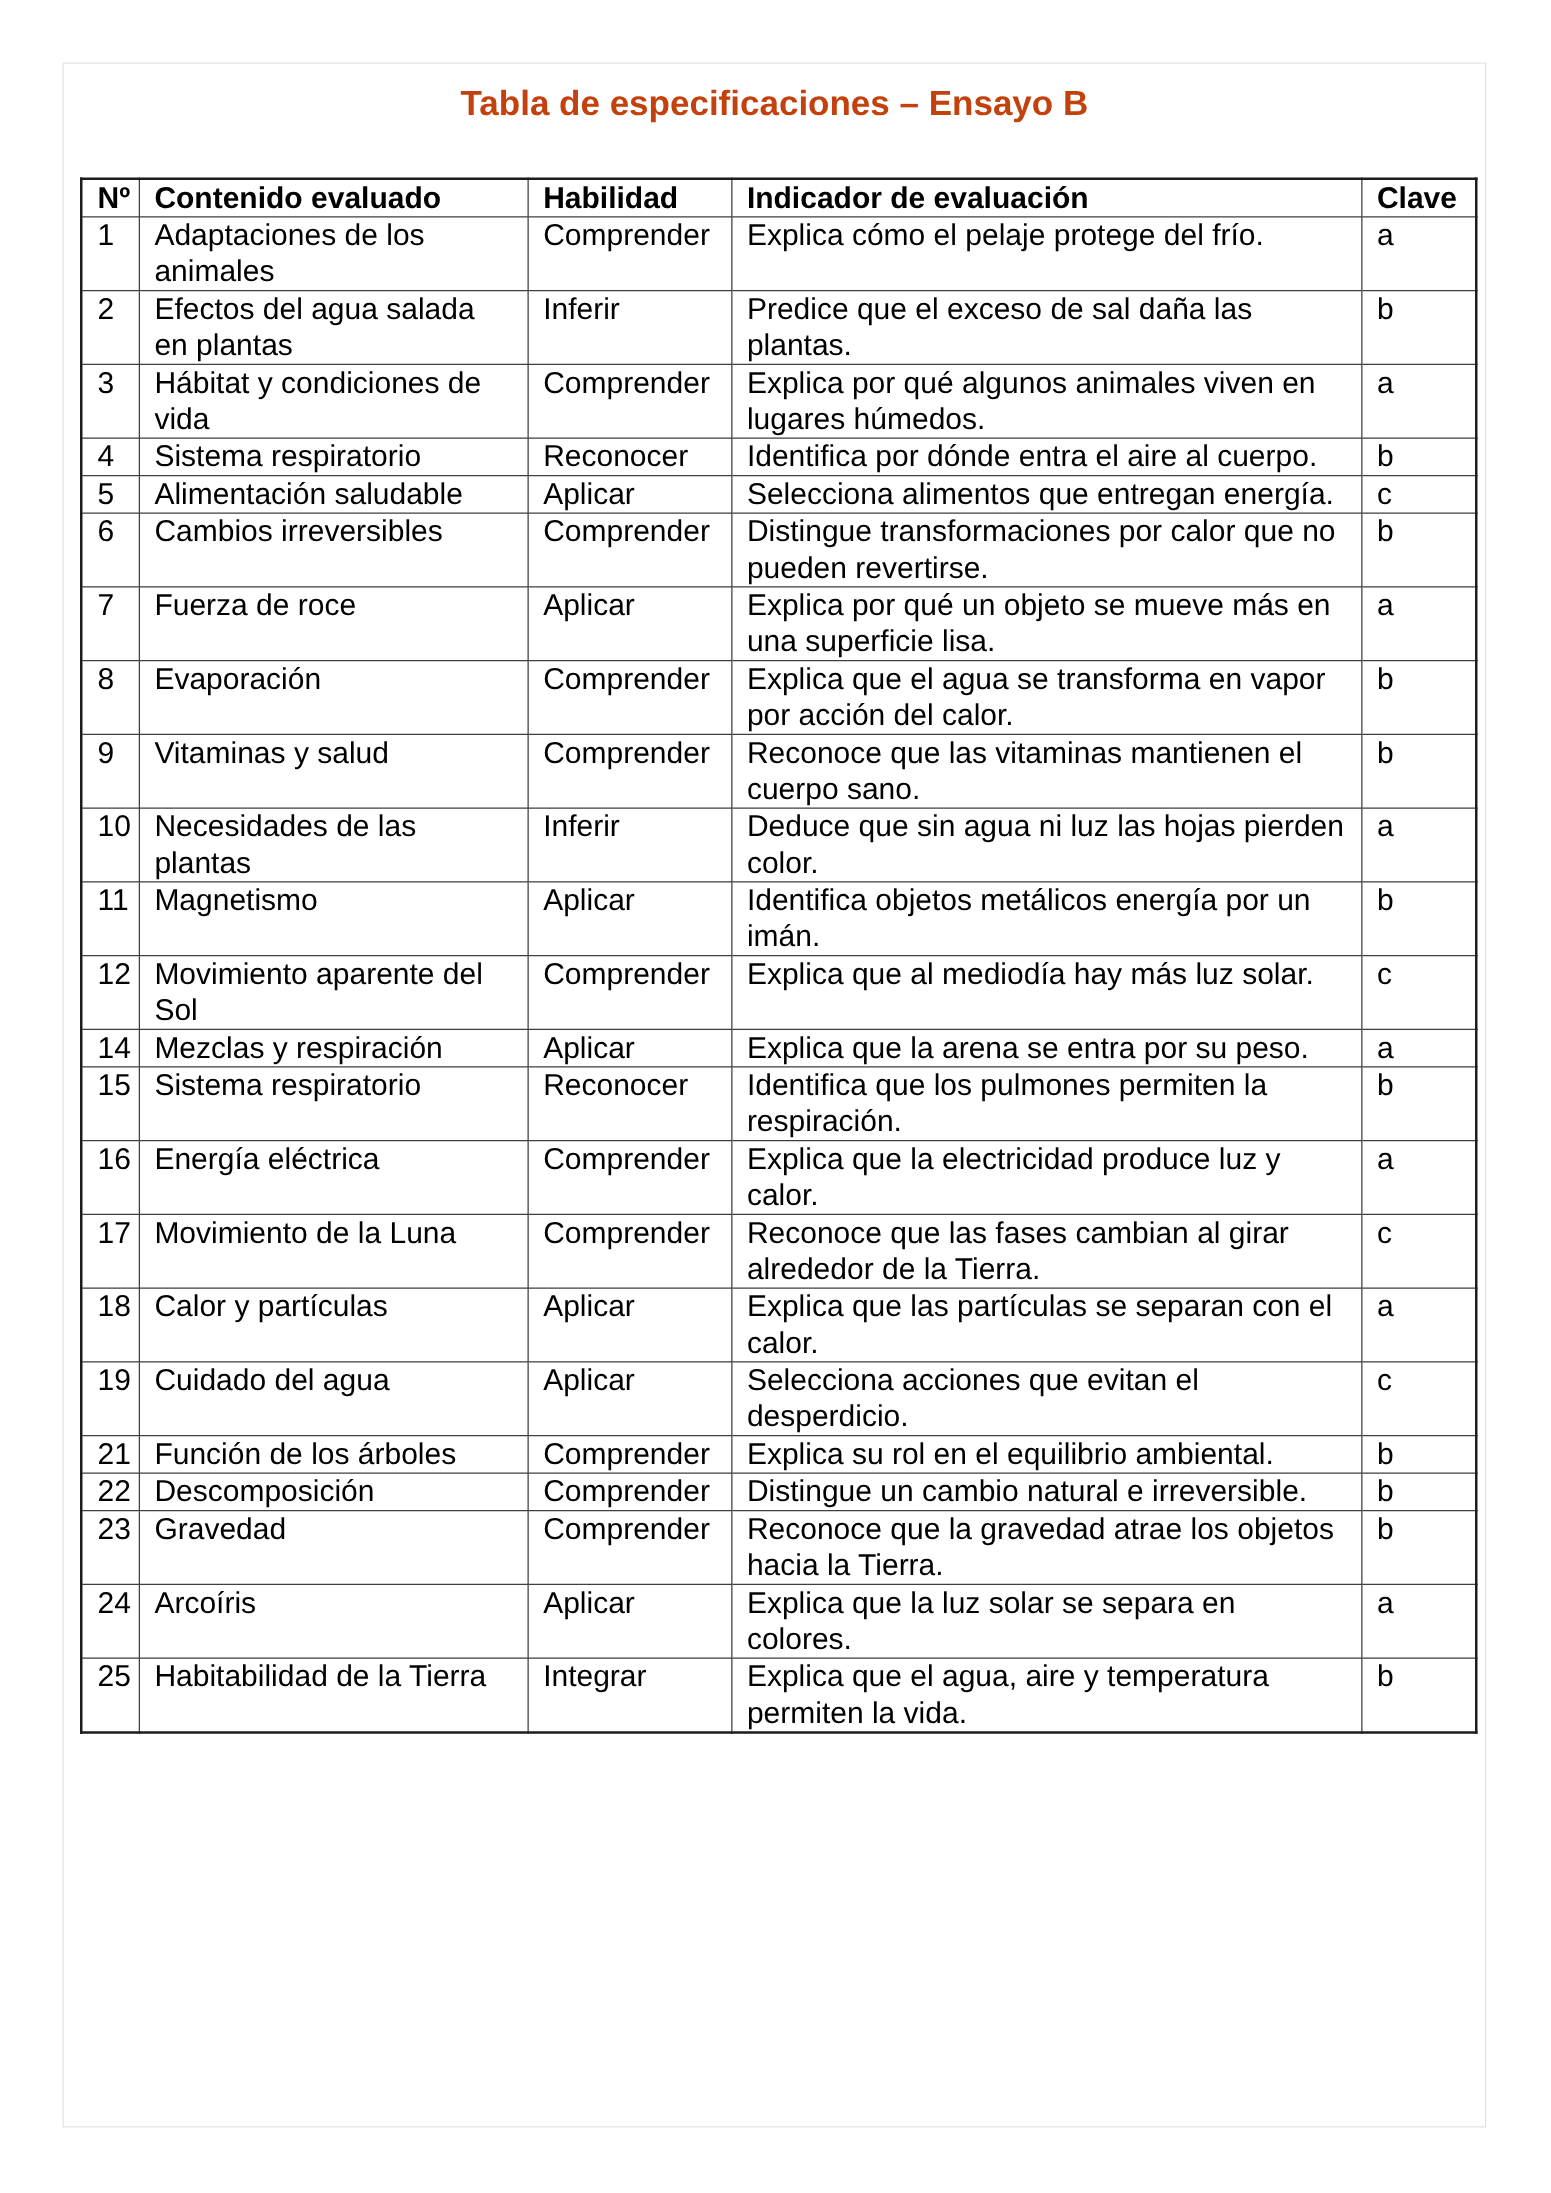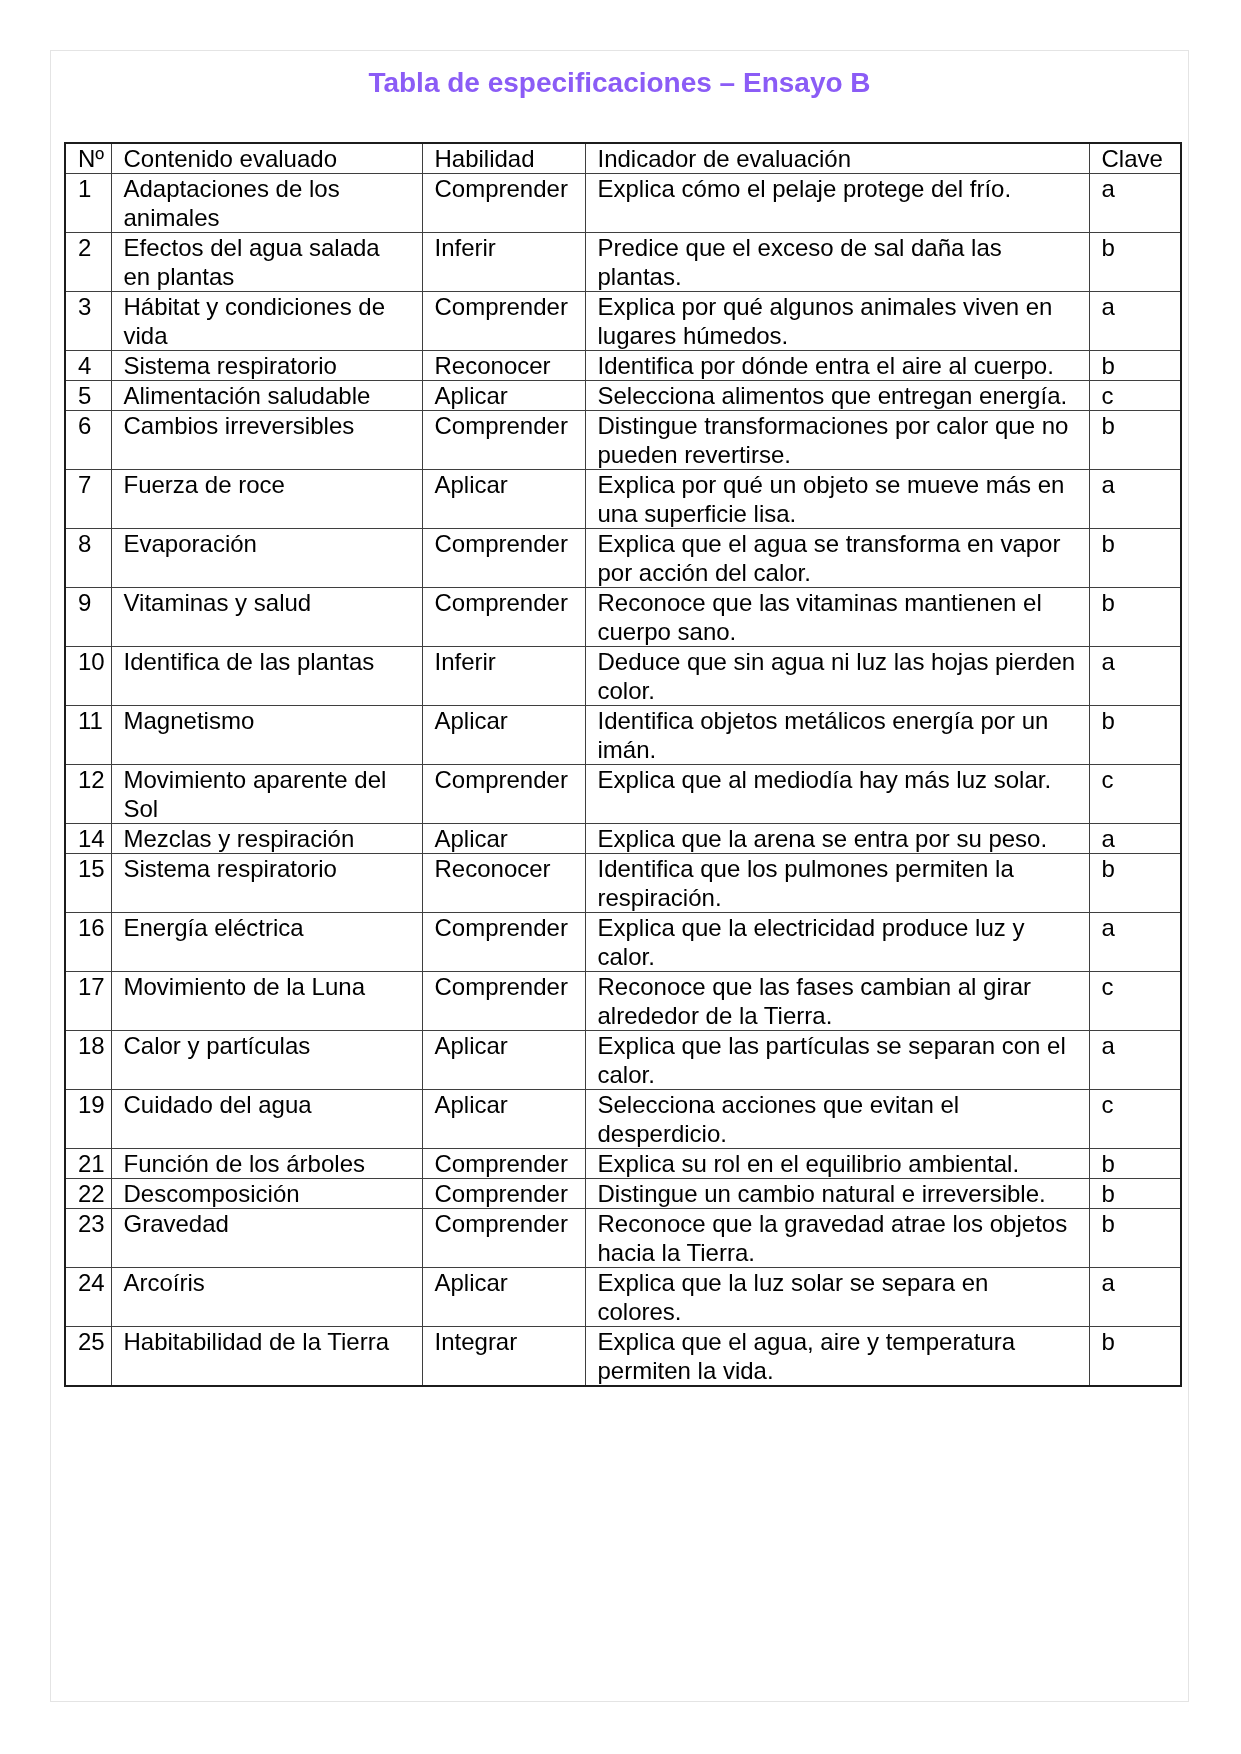--- a/index.html
+++ b/index.html
@@ -22,21 +22,21 @@
   }
   .doc-title {
     position: absolute;
     top: 15px;
     left: 0;
     right: 0;
     text-align: center;
     font-size: 28px;
     line-height: 34px;
     font-weight: bold;
-    color: #8b5cf6;
+    color: #c2410c;
     white-space: nowrap;
   }
   table.spec {
     position: absolute;
     left: 13px;
     top: 91px;
     width: 1116px;
     border-collapse: collapse;
     table-layout: fixed;
     border: 2px solid #1c1c1c;
@@ -44,21 +44,21 @@
     line-height: 29px;
     color: #000000;
   }
   table.spec th, table.spec td {
     border: 1px solid #3f3f3f;
     vertical-align: top;
     text-align: left;
     padding: 0 12px;
     word-wrap: normal;
   }
-  table.spec th { font-weight: normal; }
+  table.spec th { font-weight: bold; }
   td.col-n, th.col-n { text-align: center; padding: 0 2px; }
   td.col-habilidad, th.col-habilidad { padding: 0 5px 0 12px; margin-left: 41px; }
   td.col-indicador, th.col-indicador { padding: 0 28px 0 12px; }
   td.col-clave, th.col-clave { padding: 0 4px 0 12px; }
 </style>
 </head>
 <body>
 
 <div class="sheet">
   <div class="doc-title">Tabla de especificaciones – Ensayo B</div>
@@ -139,21 +139,21 @@
         </tr>
         <tr>
           <td class="col-n">9</td>
           <td class="col-contenido">Vitaminas y salud</td>
           <td class="col-habilidad">Comprender</td>
           <td class="col-indicador">Reconoce que las vitaminas mantienen el cuerpo sano.</td>
           <td class="col-clave">b</td>
         </tr>
         <tr>
           <td class="col-n">10</td>
-          <td class="col-contenido">Identifica de las plantas</td>
+          <td class="col-contenido">Necesidades de las plantas</td>
           <td class="col-habilidad">Inferir</td>
           <td class="col-indicador">Deduce que sin agua ni luz las hojas pierden color.</td>
           <td class="col-clave">a</td>
         </tr>
         <tr>
           <td class="col-n">11</td>
           <td class="col-contenido">Magnetismo</td>
           <td class="col-habilidad">Aplicar</td>
           <td class="col-indicador">Identifica objetos metálicos energía por un imán.</td>
           <td class="col-clave">b</td>

